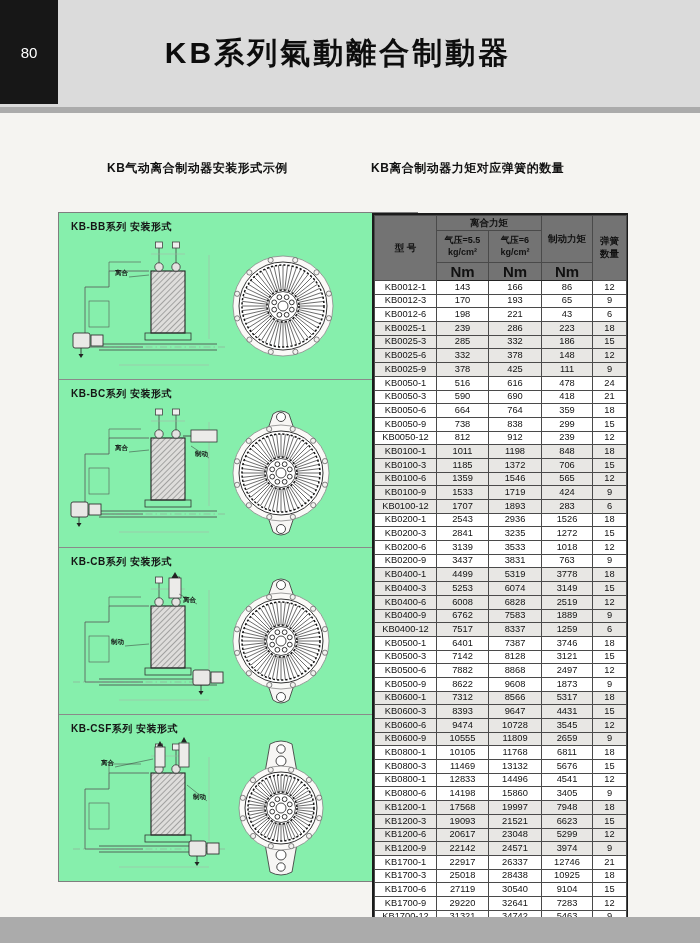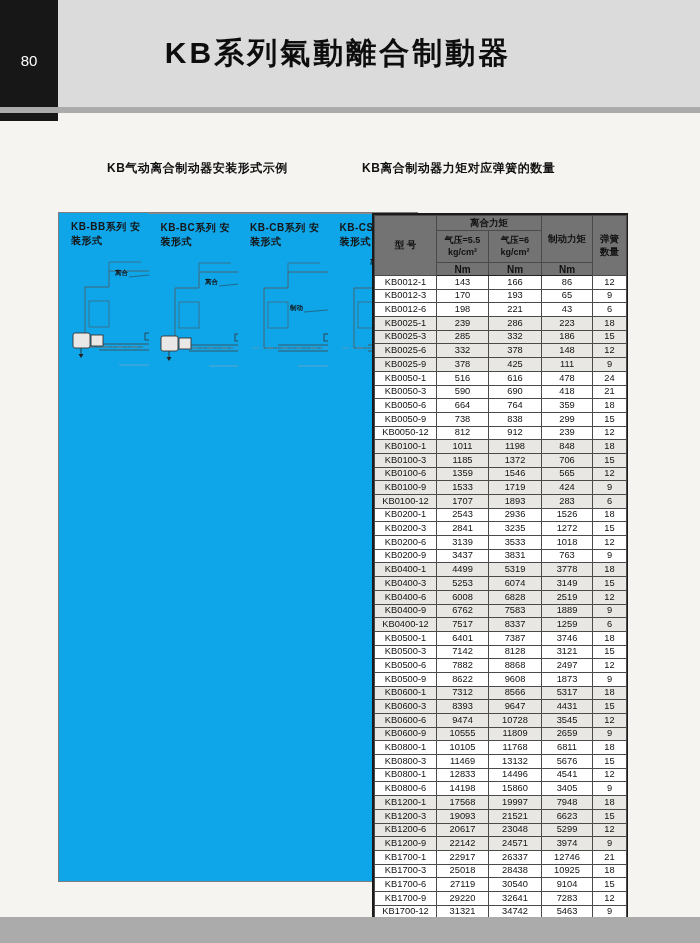--- a/index.html
+++ b/index.html
@@ -1,48 +1,48 @@
 <!DOCTYPE html>
 <html><head>
 <meta charset="utf-8">
 <style>
   html,body{margin:0;padding:0;}
   body{width:700px;height:943px;background:#ffffff;font-family:"Liberation Sans","DejaVu Sans",sans-serif;}
   .page{position:relative;width:700px;height:943px;background:#f5f4f1;overflow:hidden;}
 
   
   .header-band{position:absolute;left:0;top:0;width:700px;height:107px;background:#dbdbdb;}
-  .pagenum-box{position:absolute;left:0;top:0;width:58px;height:121px;background:#171717;color:#fff;
+  .pagenum-box{position:absolute;left:0;top:0;width:58px;height:104px;background:#171717;color:#fff;
     display:flex;align-items:center;justify-content:center;font-size:15px;}
   .page-title{position:absolute;left:58px;top:0;width:560px;height:107px;display:flex;align-items:center;
     justify-content:center;font-size:30px;font-weight:bold;letter-spacing:3px;color:#0d0d0d;}
   .header-shadow{position:absolute;left:0;top:107px;width:700px;height:6px;background:#ababab;}
 
   
   .col-heading{position:absolute;top:160px;font-size:12px;font-weight:bold;color:#111;letter-spacing:0.5px;}
   .col-heading.left{left:107px;}
-  .col-heading.right{left:362px;}
+  .col-heading.right{left:371px;}
 
   
-  .drawings-panel{position:absolute;left:58px;top:212px;width:360px;height:670px;background:#0ea5e9;
-    border:1px solid #7e7e7e;box-sizing:border-box;display:flex;flex-direction:row;}
+  .drawings-panel{position:absolute;left:58px;top:212px;width:360px;height:670px;background:#86efac;
+    border:1px solid #7e7e7e;box-sizing:border-box;display:flex;flex-direction:column;}
   .drawing-section{position:relative;flex:1 1 0;overflow:hidden;}
   .drawing-section + .drawing-section{border-top:1px solid #8a8a8a;}
   .drawing-label{position:absolute;left:12px;top:7px;font-size:10px;font-weight:bold;color:#151515;letter-spacing:0.5px;}
   .drawing-section svg{position:absolute;left:0;top:0;}
   svg text{font-family:"Liberation Sans","DejaVu Sans",sans-serif;}
 
   
   .torque-table-wrap{position:absolute;left:372px;top:213px;width:256px;border:2px solid #1b1b1b;background:#fff;box-sizing:border-box;}
   table.torque{width:100%;border-collapse:collapse;table-layout:fixed;}
   table.torque td{border:1px solid #4a4a4a;text-align:center;padding:0;color:#111;overflow:hidden;white-space:nowrap;}
   thead td{font-weight:bold;background:#737373;}
   tr.h1 td{height:14px;font-size:9.5px;}
   tr.h2 td{height:31px;font-size:9px;line-height:1.3;}
-  tr.h3 td{height:12px;font-size:10px;border-bottom:1.6px solid #222;}
+  tr.h3 td{height:12px;font-size:15px;border-bottom:1.6px solid #222;}
   td.two-line{line-height:1.35;margin-top:38px;}
   tbody td{height:12.7px;font-size:9.3px;line-height:1;border-top:1px solid #b8b8b8;border-bottom:none;}
   tbody tr.group-start td{border-top:1.5px solid #232323;}
   tbody tr.shaded td{background:#e8e7e4;}
 
   
   .footer-bar{position:absolute;left:0;top:917px;width:700px;height:26px;background:#ababab;}
 </style>
 </head>
 <body>

